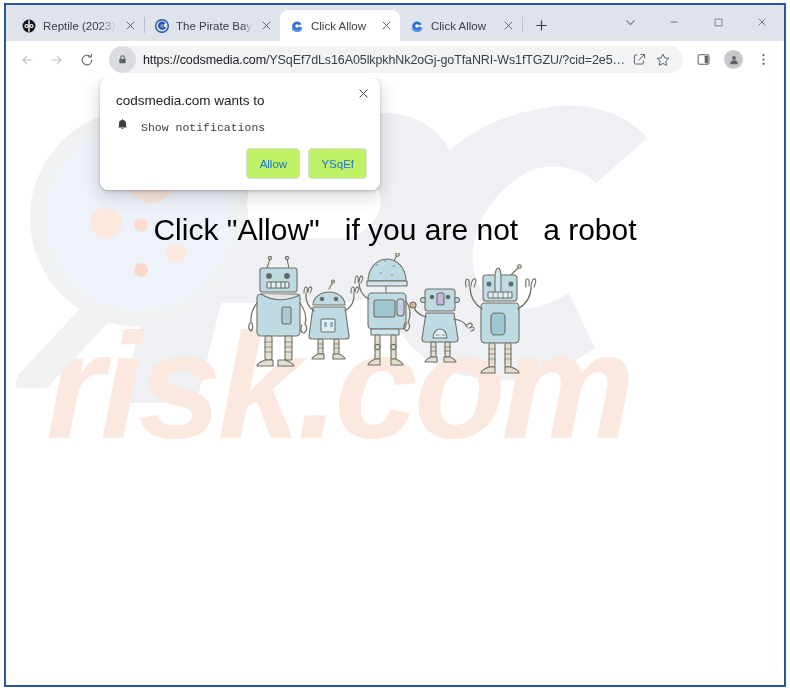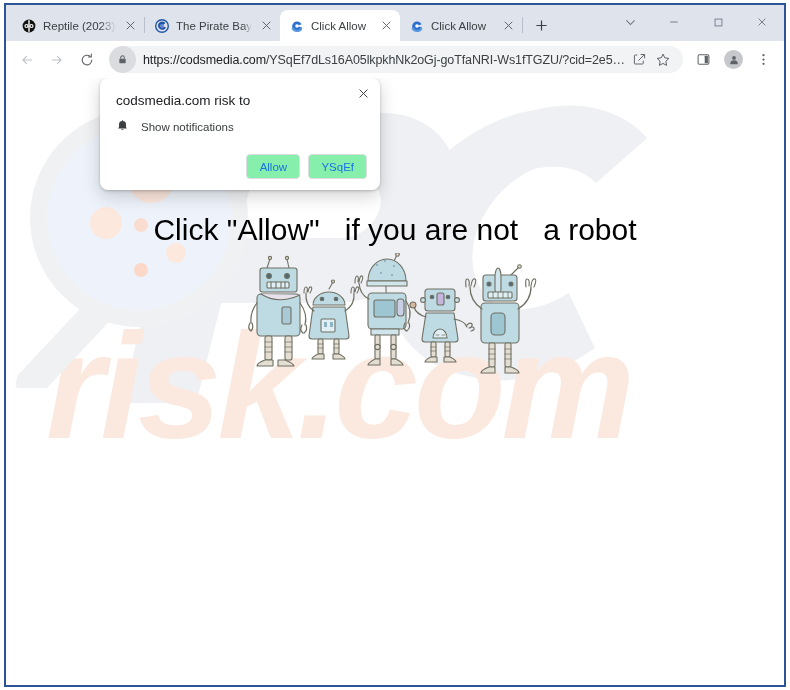--- a/index.html
+++ b/index.html
@@ -245,38 +245,39 @@
     left: 16px; top: 15px;
     font-size: 13.5px;
     color: #202124;
   }
   .perm-row {
     position: absolute;
     left: 16px; top: 40px;
     display: flex;
     align-items: center;
     gap: 12px;
+    font-family: Liberation Mono, monospace;
   }
   .perm-row .label {
     font-size: 11.5px;
     color: #3c4043;
   }
   .perm-actions {
     position: absolute;
     right: 13px; bottom: 11px;
     display: flex;
     gap: 8px;
   }
   .perm-btn {
     min-width: 54px;
-    height: 25px;
+    height: 31px;
     padding: 0 12px;
     border: 1px solid #dadce0;
     border-radius: 4px;
-    background: #86efac;
+    background: #bef264;
     color: #1a73e8;
     font-size: 11.5px;
     font-family: "Liberation Sans", sans-serif;
     display: flex;
     align-items: center;
     justify-content: center;
     box-sizing: border-box;
   }
 </style>
 </head>
@@ -601,21 +602,21 @@
         </g>
       </svg>
     </div>
 
     <div class="perm">
       <div class="perm-close">
         <svg viewBox="0 0 14 14" width="11" height="11">
             <path d="M2 2 L12 12 M12 2 L2 12" stroke="currentColor" stroke-width="1.25" fill="none"></path>
           </svg>
       </div>
-      <div class="perm-title">codsmedia.com risk to</div>
+      <div class="perm-title">codsmedia.com wants to</div>
       <div class="perm-row">
         <span>
           <svg viewBox="0 0 16 16" width="13" height="13">
             <path d="M8 1.4 v1.2" stroke="#3c4043" stroke-width="1.1" fill="none"></path>
             <path d="M8 2.4 a4.3 4.3 0 0 1 4.3 4.3 v3 l1.1 1.9 h-10.8 l1.1 -1.9 v-3 A4.3 4.3 0 0 1 8 2.4 z" fill="#3c4043"></path>
             <path d="M6.4 12.2 a1.7 1.7 0 0 0 3.2 0 z" fill="#3c4043"></path>
           </svg>
         </span>
         <span class="label">Show notifications</span>
       </div>

